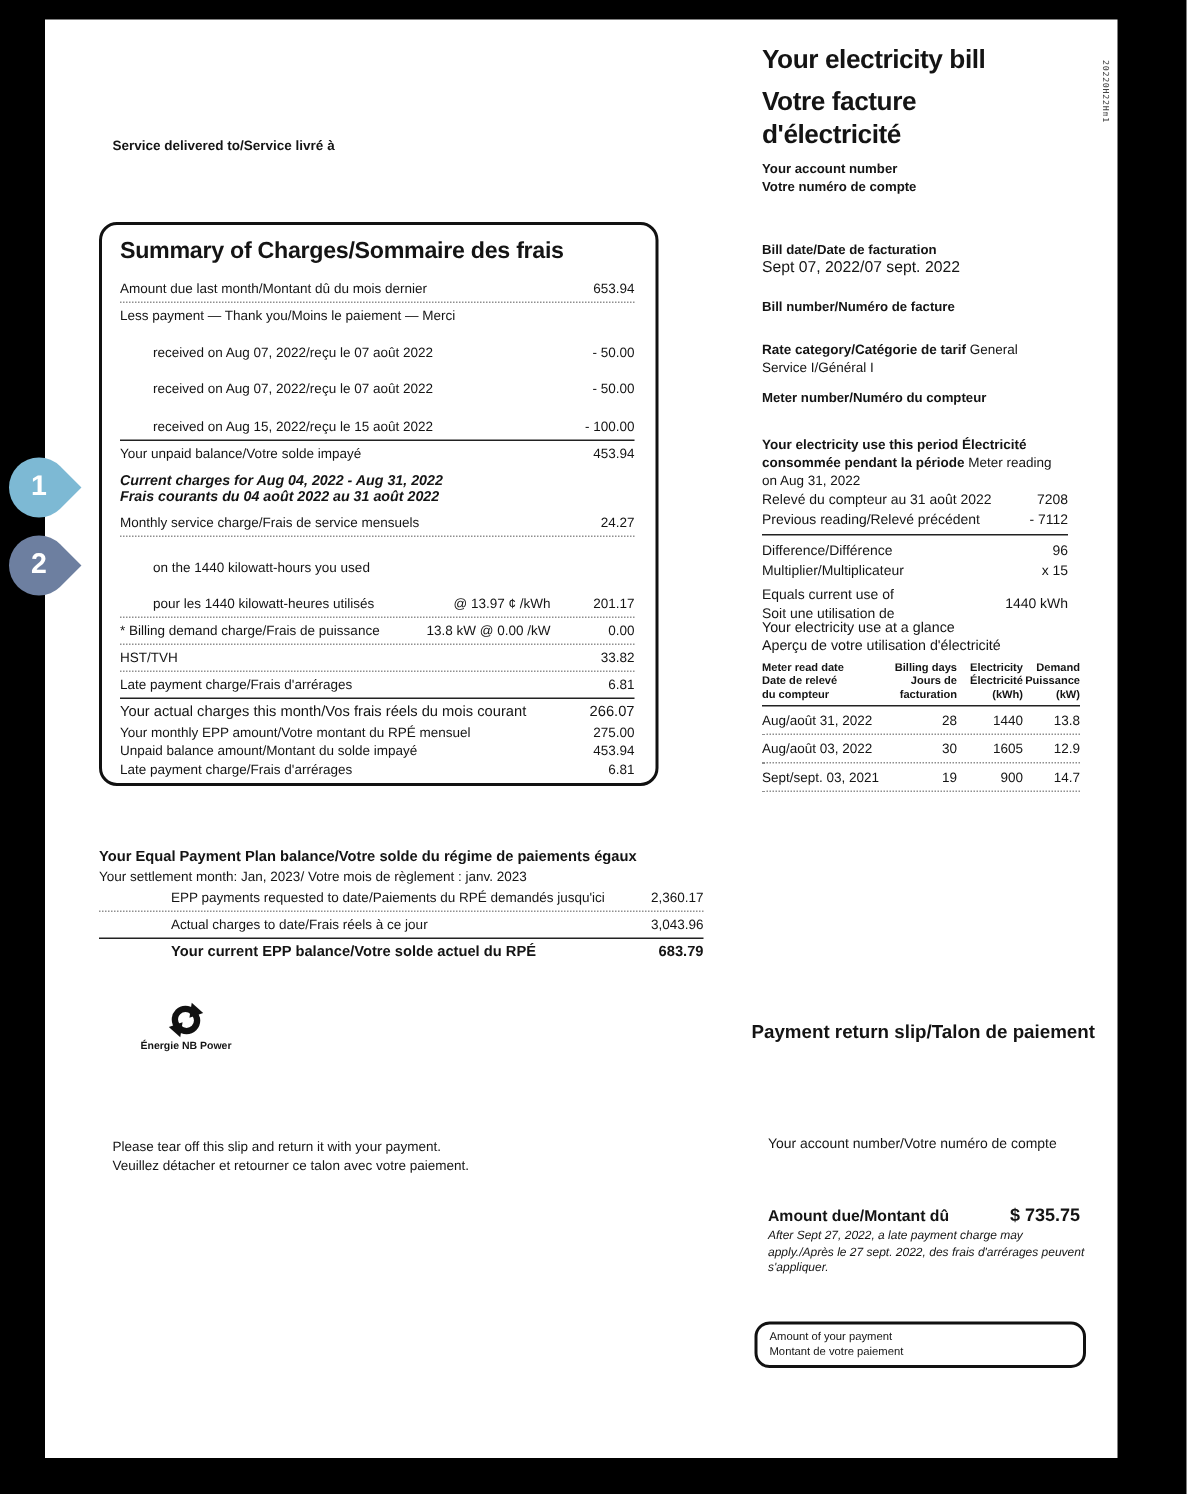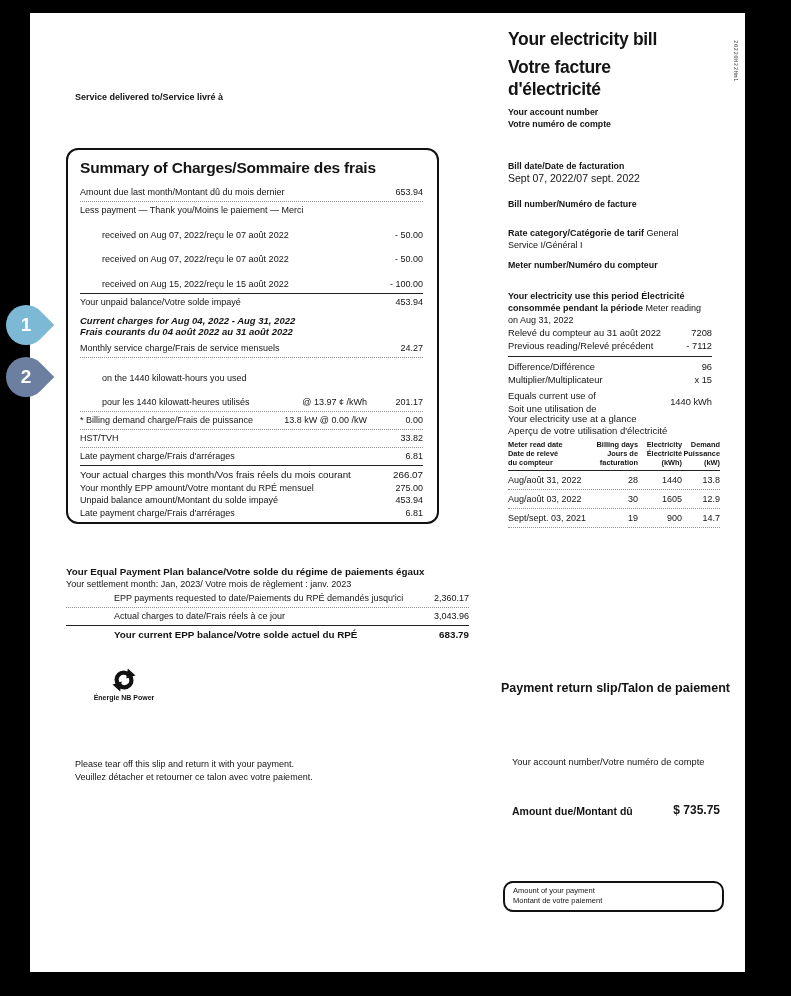--- a/index.html
+++ b/index.html
@@ -357,19 +357,20 @@
       <div class="g-dot"></div>
     </div>
   </div>
 
   <div class="slip-title">Payment return slip/Talon de paiement</div>
   <div class="slip-acct">Your account number/Votre numéro de compte</div>
   <div class="slip-due">
     <span class="l">Amount due/Montant dû</span>
     <span class="a">$ 735.75</span>
   </div>
+  <div class="slip-note">After Sept 27, 2022, a late payment charge may apply./Après le 27 sept. 2022, des frais d'arrérages peuvent s'appliquer.</div>
 
   <div class="pay-box">
     <div>Amount of your payment</div>
     <div>Montant de votre paiement</div>
   </div>
 
 </div>
 
 </body></html>

